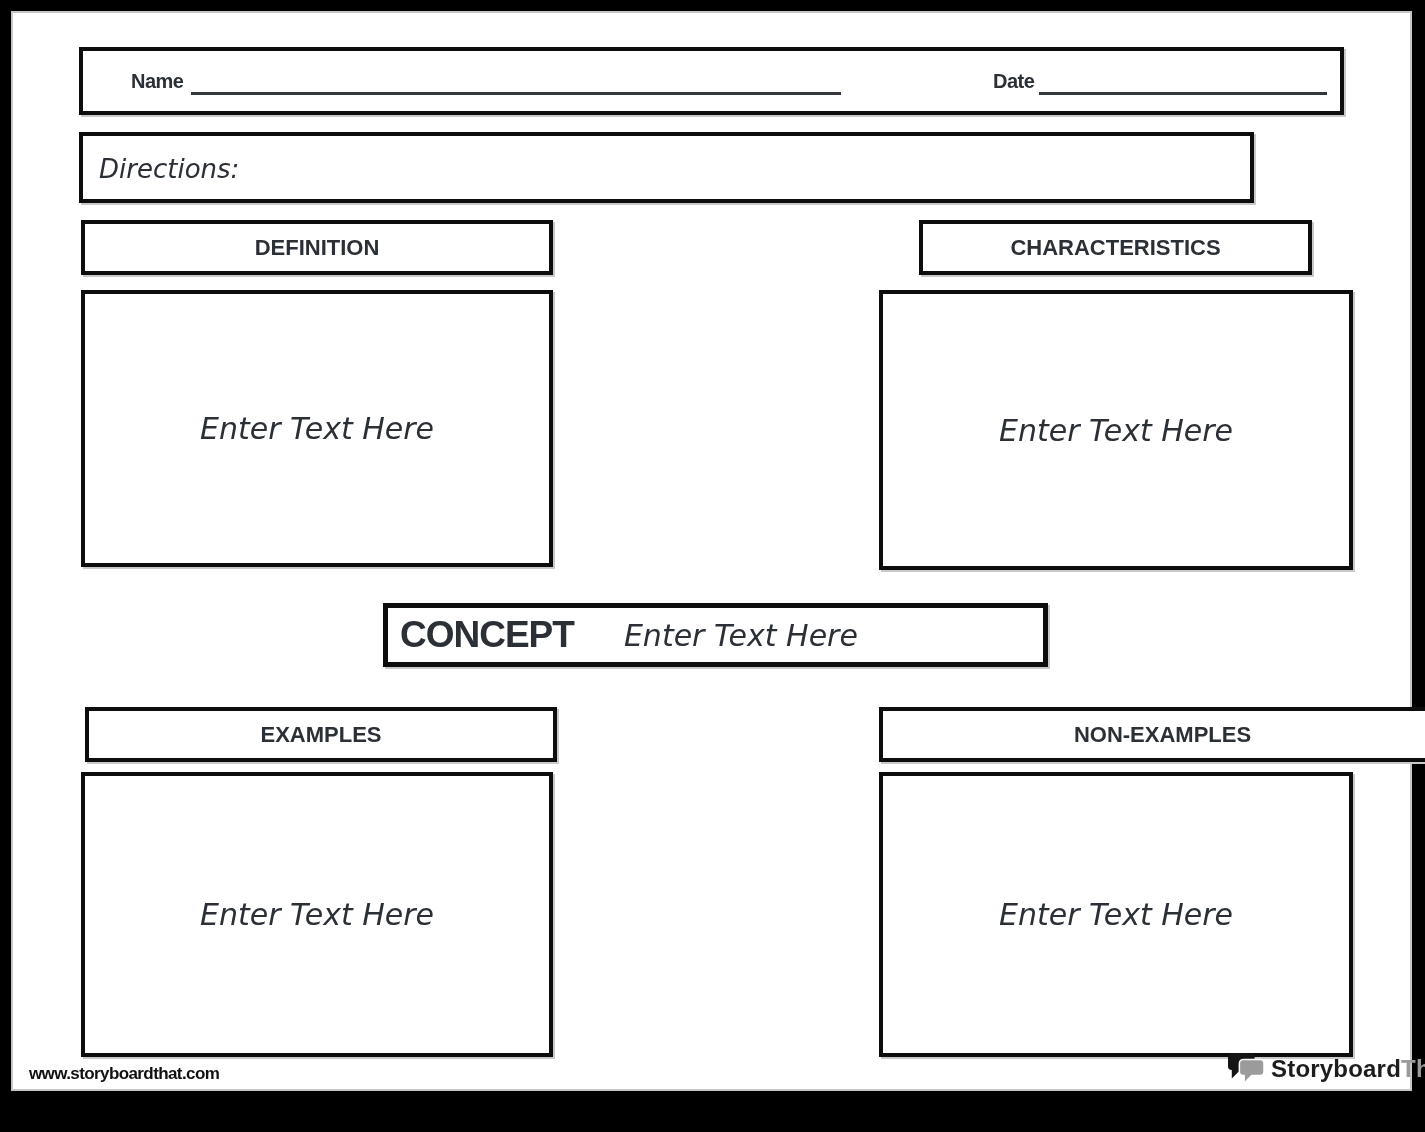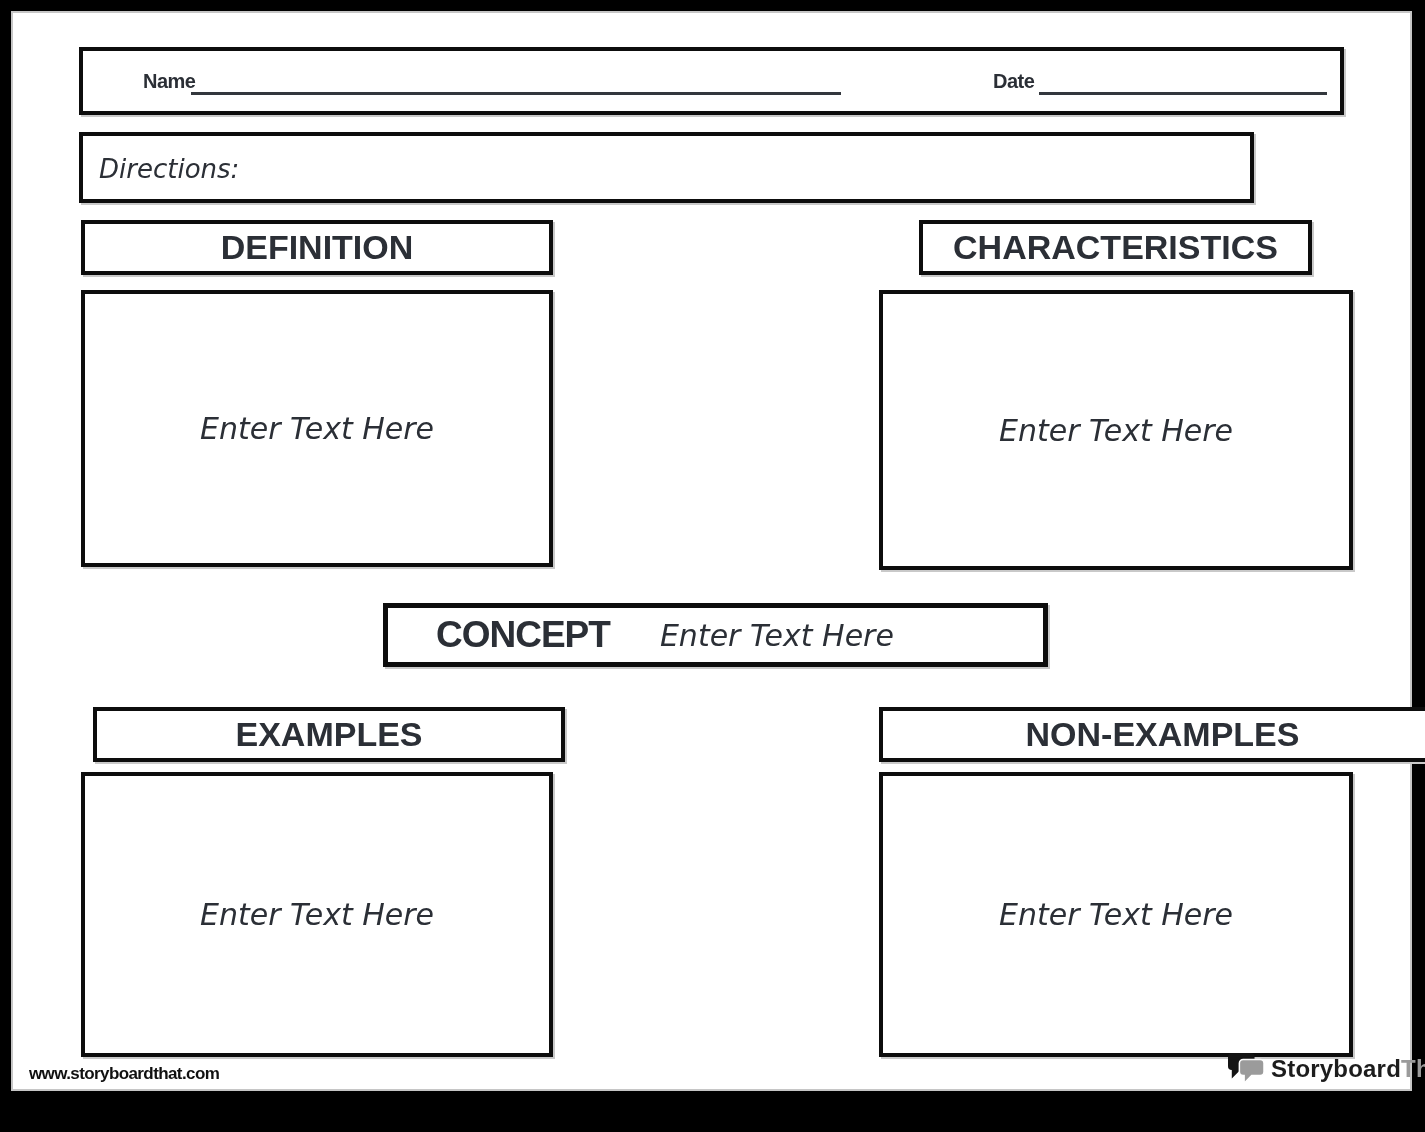--- a/index.html
+++ b/index.html
@@ -32,21 +32,21 @@
   
   .namedate { left: 66px; top: 34px; width: 1265px; height: 68px; }
   .field-label {
     position: absolute;
     font-weight: bold;
     font-size: 20px;
     letter-spacing: -0.5px;
     color: #2b2f36;
     top: 19px;
   }
-  .name-label { left: 60px; }
+  .name-label { left: 48px; }
   .date-label { left: 910px; text-align: center; }
   .write-line {
     position: absolute;
     border-bottom: 3px solid #33373d;
     height: 0;
     top: 41px;
   }
   .name-line { left: 108px; width: 650px; }
   .date-line { left: 956px; width: 288px; }
 
@@ -62,49 +62,48 @@
     left: 16px; top: 18px;
     font-size: 26px;
   }
 
   
   .header-box {
     display: flex;
     align-items: center;
     justify-content: center;
     font-weight: bold;
-    font-size: 34px;
+    font-size: 22px;
     letter-spacing: 0px;
     color: #2b2f36;
     font-family: "Liberation Sans", sans-serif;
   }
   .definition-header      { left: 68px;  top: 207px; width: 472px; height: 55px; }
   .characteristics-header { left: 906px; top: 207px; width: 393px; height: 55px; }
-  .examples-header        { left: 80px;  top: 694px; width: 472px; height: 55px; }
+  .examples-header        { left: 72px;  top: 694px; width: 472px; height: 55px; }
   .nonexamples-header     { left: 866px; top: 694px; width: 567px; height: 55px; }
 
   
   .content-box {
     display: flex;
     align-items: center;
     justify-content: center;
     font-size: 30px;
   }
   .definition-content      { left: 68px;  top: 277px; width: 472px; height: 277px; }
   .characteristics-content { left: 866px; top: 277px; width: 474px; height: 280px; }
   .examples-content        { left: 68px;  top: 759px; width: 472px; height: 285px; }
   .nonexamples-content     { left: 866px; top: 759px; width: 474px; height: 285px; }
 
   
   .concept-box {
     left: 370px; top: 590px; width: 665px; height: 64px;
     border-width: 5px;
     display: flex;
     align-items: center;
-    padding-left: 36px;
   }
   .concept-title {
     font-weight: bold;
     font-size: 37px;
     letter-spacing: -1px;
     color: #2b2f36;
     margin-left: 12px;
   }
   .concept-placeholder {
     font-size: 30px;

